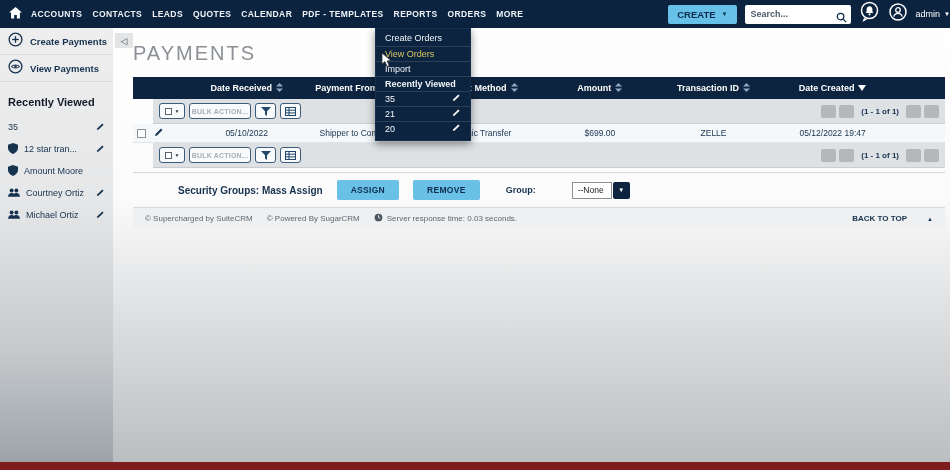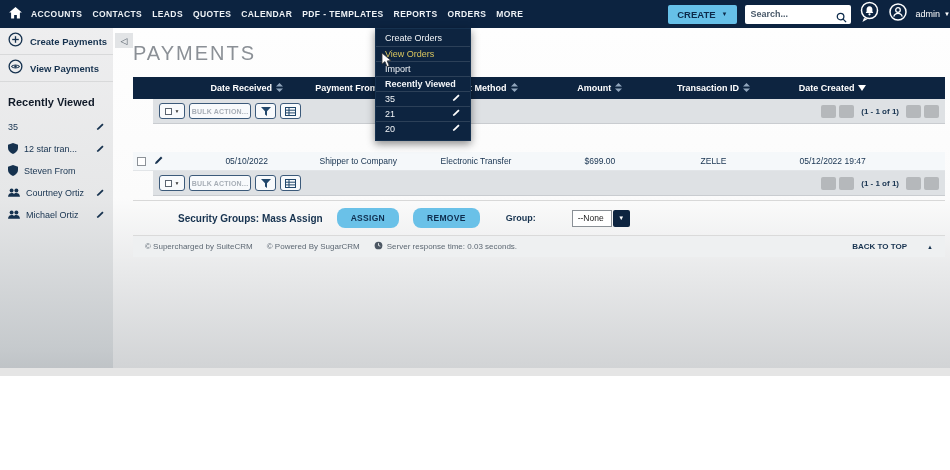--- a/index.html
+++ b/index.html
@@ -1,17 +1,17 @@
 <!DOCTYPE html>
 <html><head>
 <meta charset="utf-8">
 <style>
   * { margin:0; padding:0; box-sizing:border-box; }
   body { font-family:"Liberation Sans", sans-serif; }
-  .screen { position:relative; width:950px; height:376px; background:#e5e5e5; overflow:hidden; }
+  .screen { position:relative; width:950px; height:470px; background:#7f1d1d; overflow:hidden; }
   .app { position:absolute; left:0; top:0; right:0; bottom:8px; background:#fff; }
 
   
   .topnav { position:absolute; top:0; left:0; right:0; height:28px; background:#0c2340;
             display:flex; align-items:center; z-index:30; }
   .home-btn { margin:0 9px 0 9px; display:flex; align-items:center; }
   .nav-items { display:flex; align-items:center; gap:10px; }
   .nav-item { color:#eef2f6; font-size:8.5px; font-weight:bold; letter-spacing:.4px; cursor:pointer; white-space:nowrap; }
   .nav-right { margin-left:auto; display:flex; align-items:center; gap:8px; }
   .create-btn { background:#66c0e8; color:#0d2b4b; font-size:9.5px; font-weight:bold;
@@ -57,31 +57,31 @@
           display:flex; align-items:center; justify-content:center; cursor:pointer; }
   .cb-dd { width:26px; gap:3px; }
   .mini-box { width:7px; height:7px; border:1px solid #5a6470; background:#fff; }
   .cb-dd .caret { color:#333; font-size:5px; }
   .bulk { width:62px; font-size:7px; font-weight:bold; color:#a7aeb6; letter-spacing:.2px; }
   .ibtn { width:21px; }
   .pag { margin-left:auto; display:flex; align-items:center; gap:3px; }
   .pag-btn { width:15px; height:13px; background:#b5b8bb; border-radius:2px; cursor:pointer; }
   .pag-text { font-size:8px; font-weight:bold; color:#16324f; margin:0 4px; white-space:nowrap; }
   .drow { display:flex; align-items:center; height:19px; background:#f5f8fa; font-size:8.5px;
-          color:#16324f; border-bottom:1px solid #e2e5e8;margin-top:28px; }
+          color:#16324f; border-bottom:1px solid #e2e5e8; }
   .td { text-align:center; }
   .td.c6 { padding-right:46px; }
   .row-ctl { display:flex; align-items:center; gap:8px; padding-left:4px; }
   .row-cb { width:9px; height:9px; border:1px solid #8c9298; background:#fff; cursor:pointer; }
 
   
   .sec { display:flex; align-items:center; margin-top:4px; padding:7px 12px; border-top:1px solid #d8d8d8; }
   .sec-title { font-size:10px; font-weight:bold; color:#16324f;padding-left:33px; }
   .sec-btn { background:#6ac1e8; color:#0e2d4e; font-size:8.5px; font-weight:bold; letter-spacing:.3px;
-             padding:5px 14px; border-radius:8px; margin-left:14px; cursor:pointer; }
+             padding:5px 14px; border-radius:2px; margin-left:14px; cursor:pointer; }
   .grp-label { margin-left:26px; font-size:9px; font-weight:bold; color:#16324f; }
   .sel { display:flex; align-items:flex-end; margin-left:8px; cursor:pointer;padding-left:28px; }
   .sel-text { border:1px solid #8a9096; background:#fff; font-size:8.5px; color:#222;
               padding:2px 5px; min-width:40px; height:17px; display:flex; align-items:center; }
   .sel-btn { width:17px; height:17px; background:#0d2440; color:#fff; display:flex; align-items:center;
              justify-content:center; border-radius:2px; margin-left:1px; }
   .sel-btn .caret { font-size:6px; }
 
   
   .footerbar { display:flex; align-items:center; height:22px; margin-top:0; border-top:1px solid #dadada;
@@ -212,21 +212,21 @@
               <path d="M1.2 10.8 L1.9 8.4 L8.4 1.9 L10.1 3.6 L3.6 10.1 Z" fill="#16324f"></path>
             </svg>
         </span>
       </div>
       <div class="side-item">
         <span>
           <svg width="10" height="11" viewBox="0 0 10 11">
               <path d="M5 0 L10 1.8 V5 C10 7.9 7.8 9.7 5 11 C2.2 9.7 0 7.9 0 5 V1.8 Z" fill="#16324f"></path>
             </svg>
         </span>
-        <span class="lbl">Steven From</span>
+        <span class="lbl">Amount Moore</span>
       </div>
       <div class="side-item">
         <span>
           <svg width="12" height="9" viewBox="0 0 14 10">
               <circle cx="4.2" cy="2.6" r="2.3" fill="#16324f"></circle>
               <circle cx="9.8" cy="2.6" r="2.3" fill="#16324f"></circle>
               <path d="M0 10 C0.3 6.9 2.2 5.7 4.2 5.7 C6.2 5.7 7 6.6 7 6.6 C7 6.6 7.8 5.7 9.8 5.7 C11.8 5.7 13.7 6.9 14 10 Z" fill="#16324f"></path>
             </svg>
         </span>
         <span class="lbl">Courtney Ortiz</span>

